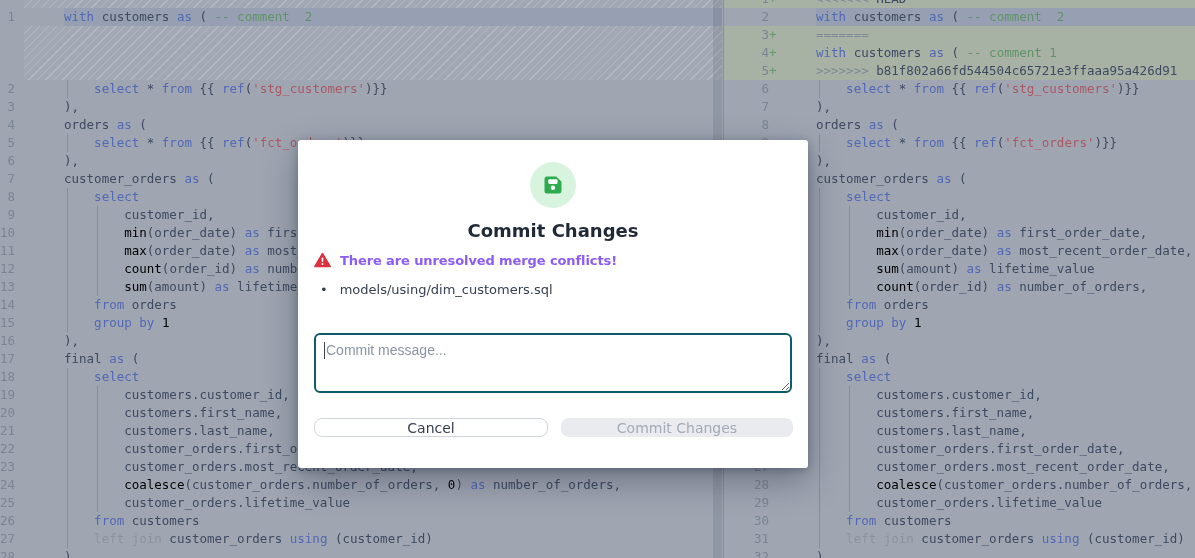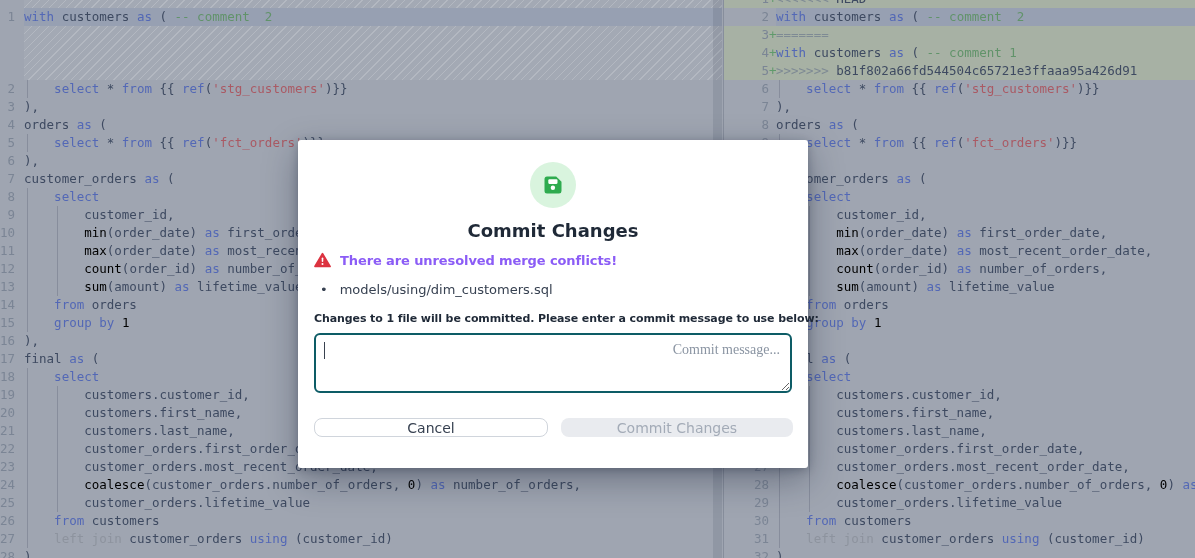--- a/index.html
+++ b/index.html
@@ -17,21 +17,21 @@
   .pane-right .rows{top:-10px;}
   .row{display:flex;height:18px;line-height:18px;white-space:pre;}
   .row.hatch{background:repeating-linear-gradient(135deg,#a3a9b4 0px,#a3a9b4 5px,#b3b8c1 5px,#b3b8c1 6px);}
   .pane-left .row.hatch{margin-left:24px;}
   .gutter{color:#7b8595;text-align:right;flex:none;}
   .pane-left .gutter{width:15px;}
   .pane-left .plus{width:9px;flex:none;}
   .pane-right .gutter{width:45px;}
   .pane-right .plus{width:7px;flex:none;}
   .plus{color:#5f9a6b;}
-  .content{flex:1;position:relative;}
+  .content{flex:1;position:relative;margin-left:40px;}
   .row.hl .content{background:#97a0b2;}
   .row.add{background:#a7b1a4;}
   .guide{position:absolute;top:0;bottom:0;width:1px;background:rgba(50,60,80,0.22);}
   .tk-k{color:#5368b6;} .tk-i{color:#3e4a61;} .tk-f{color:#000000;}
   .tk-s{color:#aa5a64;} .tk-c{color:#61936a;}
   .tk-g{color:#8d939e;} .tk-m{color:#7e8a94;}
 
   
   .modal{position:absolute;left:298px;top:140px;width:510px;height:328px;
     background:#ffffff;border-radius:3px;z-index:10;
@@ -43,21 +43,21 @@
   .warn-row{position:absolute;left:16px;top:112px;display:flex;align-items:center;gap:9px;}
   .warn-text{font-size:13px;font-weight:bold;color:#8b5cf6;letter-spacing:-0.1px;}
   .file-list{position:absolute;left:16px;top:140px;margin:0;padding:0 0 0 6px;list-style:none;}
   .file-list li{font-size:13px;color:#374151;line-height:20px;}
   .file-list li::before{content:"•";margin-right:12px;color:#374151;}
   .instruction{position:absolute;left:16px;top:172px;font-size:11px;font-weight:bold;
     color:#1f2937;white-space:nowrap;letter-spacing:-0.1px;}
   .ta-wrap{position:absolute;left:16px;top:193px;width:478px;height:60px;}
   .ta-wrap textarea{box-sizing:border-box;width:100%;height:100%;resize:both;
     border:2px solid #0d5c66;border-radius:6px;padding:7px 10px;outline:none;
-    font-family:Liberation Serif, serif;font-size:14px;color:#8b5cf6;background:#fff;text-align:right;}
+    font-family:Liberation Sans, sans-serif;font-size:14px;color:#8b5cf6;background:#fff;}
   .ta-wrap textarea::placeholder{color:#8a94a2;opacity:1;}
   .caret{position:absolute;left:10px;top:9px;width:1px;height:17px;background:#39424f;}
   .btn-row{position:absolute;left:16px;right:15px;top:278px;display:flex;gap:13px;}
   .btn{box-sizing:border-box;height:19px;border-radius:8px;font-size:14px;flex:1;
     display:flex;align-items:center;justify-content:center;cursor:pointer;
     font-family:"DejaVu Sans",sans-serif;}
   .btn-cancel{background:#ffffff;border:1px solid #d0d5dc;color:#374151;}
   .btn-commit{background:#e9ebef;border:none;color:#a3abb7;cursor:default;}
 </style>
 </head>
@@ -111,22 +111,22 @@
         <div class="row code"><span class="gutter">6</span><span class="plus"></span><span class="content"><span class="guide" style="left: 3px;"></span><span class="tk-i">    </span><span class="tk-k">select</span><span class="tk-i"> * </span><span class="tk-k">from</span><span class="tk-i"> {{ </span><span class="tk-k">ref</span><span class="tk-i">(</span><span class="tk-s">'stg_customers'</span><span class="tk-i">)}}</span></span></div>
         <div class="row code"><span class="gutter">7</span><span class="plus"></span><span class="content"><span class="tk-i">),</span></span></div>
         <div class="row code"><span class="gutter">8</span><span class="plus"></span><span class="content"><span class="tk-i">orders </span><span class="tk-k">as</span><span class="tk-i"> (</span></span></div>
         <div class="row code"><span class="gutter">9</span><span class="plus"></span><span class="content"><span class="guide" style="left: 3px;"></span><span class="tk-i">    </span><span class="tk-k">select</span><span class="tk-i"> * </span><span class="tk-k">from</span><span class="tk-i"> {{ </span><span class="tk-k">ref</span><span class="tk-i">(</span><span class="tk-s">'fct_orders'</span><span class="tk-i">)}}</span></span></div>
         <div class="row code"><span class="gutter">10</span><span class="plus"></span><span class="content"><span class="tk-i">),</span></span></div>
         <div class="row code"><span class="gutter">11</span><span class="plus"></span><span class="content"><span class="tk-i">customer_orders </span><span class="tk-k">as</span><span class="tk-i"> (</span></span></div>
         <div class="row code"><span class="gutter">12</span><span class="plus"></span><span class="content"><span class="guide" style="left: 3px;"></span><span class="tk-i">    </span><span class="tk-k">select</span></span></div>
         <div class="row code"><span class="gutter">13</span><span class="plus"></span><span class="content"><span class="guide" style="left: 3px;"></span><span class="guide" style="left: 33px;"></span><span class="tk-i">        customer_id,</span></span></div>
         <div class="row code"><span class="gutter">14</span><span class="plus"></span><span class="content"><span class="guide" style="left: 3px;"></span><span class="guide" style="left: 33px;"></span><span class="tk-i">        </span><span class="tk-f">min</span><span class="tk-i">(order_date) </span><span class="tk-k">as</span><span class="tk-i"> first_order_date,</span></span></div>
         <div class="row code"><span class="gutter">15</span><span class="plus"></span><span class="content"><span class="guide" style="left: 3px;"></span><span class="guide" style="left: 33px;"></span><span class="tk-i">        </span><span class="tk-f">max</span><span class="tk-i">(order_date) </span><span class="tk-k">as</span><span class="tk-i"> most_recent_order_date,</span></span></div>
+        <div class="row code"><span class="gutter">17</span><span class="plus"></span><span class="content"><span class="guide" style="left: 3px;"></span><span class="guide" style="left: 33px;"></span><span class="tk-i">        </span><span class="tk-f">sum</span><span class="tk-i">(amount) </span><span class="tk-k">as</span><span class="tk-i"> lifetime_value</span></span></div>
         <div class="row code"><span class="gutter">16</span><span class="plus"></span><span class="content"><span class="guide" style="left: 3px;"></span><span class="guide" style="left: 33px;"></span><span class="tk-i">        </span><span class="tk-f">count</span><span class="tk-i">(order_id) </span><span class="tk-k">as</span><span class="tk-i"> number_of_orders,</span></span></div>
-        <div class="row code"><span class="gutter">17</span><span class="plus"></span><span class="content"><span class="guide" style="left: 3px;"></span><span class="guide" style="left: 33px;"></span><span class="tk-i">        </span><span class="tk-f">sum</span><span class="tk-i">(amount) </span><span class="tk-k">as</span><span class="tk-i"> lifetime_value</span></span></div>
         <div class="row code"><span class="gutter">18</span><span class="plus"></span><span class="content"><span class="guide" style="left: 3px;"></span><span class="tk-i">    </span><span class="tk-k">from</span><span class="tk-i"> orders</span></span></div>
         <div class="row code"><span class="gutter">19</span><span class="plus"></span><span class="content"><span class="guide" style="left: 3px;"></span><span class="tk-i">    </span><span class="tk-k">group</span><span class="tk-i"> </span><span class="tk-k">by</span><span class="tk-i"> </span><span class="tk-n2">1</span></span></div>
         <div class="row code"><span class="gutter">20</span><span class="plus"></span><span class="content"><span class="tk-i">),</span></span></div>
         <div class="row code"><span class="gutter">21</span><span class="plus"></span><span class="content"><span class="tk-i">final </span><span class="tk-k">as</span><span class="tk-i"> (</span></span></div>
         <div class="row code"><span class="gutter">22</span><span class="plus"></span><span class="content"><span class="guide" style="left: 3px;"></span><span class="tk-i">    </span><span class="tk-k">select</span></span></div>
         <div class="row code"><span class="gutter">23</span><span class="plus"></span><span class="content"><span class="guide" style="left: 3px;"></span><span class="guide" style="left: 33px;"></span><span class="tk-i">        customers.customer_id,</span></span></div>
         <div class="row code"><span class="gutter">24</span><span class="plus"></span><span class="content"><span class="guide" style="left: 3px;"></span><span class="guide" style="left: 33px;"></span><span class="tk-i">        customers.first_name,</span></span></div>
         <div class="row code"><span class="gutter">25</span><span class="plus"></span><span class="content"><span class="guide" style="left: 3px;"></span><span class="guide" style="left: 33px;"></span><span class="tk-i">        customers.last_name,</span></span></div>
         <div class="row code"><span class="gutter">26</span><span class="plus"></span><span class="content"><span class="guide" style="left: 3px;"></span><span class="guide" style="left: 33px;"></span><span class="tk-i">        customer_orders.first_order_date,</span></span></div>
         <div class="row code"><span class="gutter">27</span><span class="plus"></span><span class="content"><span class="guide" style="left: 3px;"></span><span class="guide" style="left: 33px;"></span><span class="tk-i">        customer_orders.most_recent_order_date,</span></span></div>
@@ -151,21 +151,20 @@
       <svg width="17" height="16" viewBox="0 0 24 22">
         <path d="M12 2.2 L22.6 20 H1.4 Z" fill="#dc3340" stroke="#dc3340" stroke-width="2.5" stroke-linejoin="round"></path>
         <rect x="10.9" y="7.5" width="2.2" height="6.2" rx="1.1" fill="#ffffff"></rect>
         <circle cx="12" cy="16.6" r="1.45" fill="#ffffff"></circle>
       </svg>
       <span class="warn-text">There are unresolved merge conflicts!</span>
     </div>
     <ul class="file-list">
       <li>models/using/dim_customers.sql</li>
     </ul>
-    <div class="instruction">Changes to 1 file will be committed. Please enter a commit message to use below:</div>
     <div class="ta-wrap">
       <textarea placeholder="Commit message..." style=""></textarea>
       <div class="caret"></div>
     </div>
     <div class="btn-row">
       <div class="btn btn-cancel">Cancel</div>
       <div class="btn btn-commit">Commit Changes</div>
     </div>
   </div>
 

